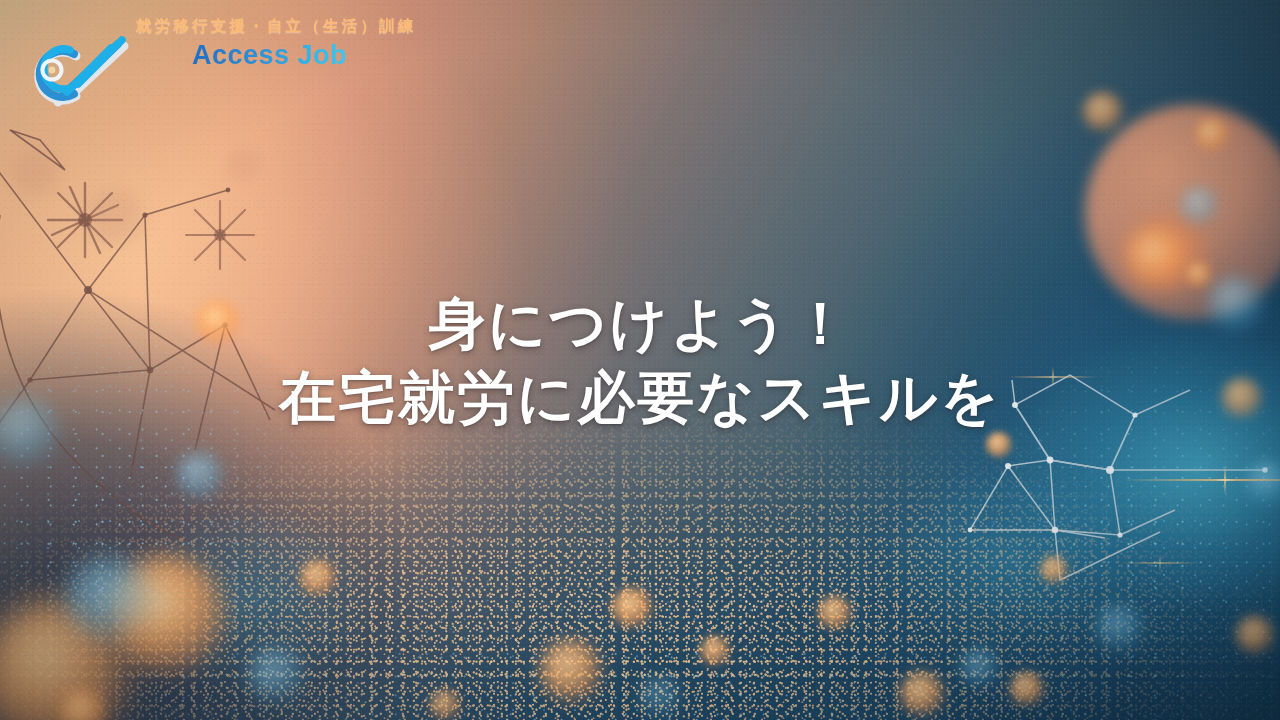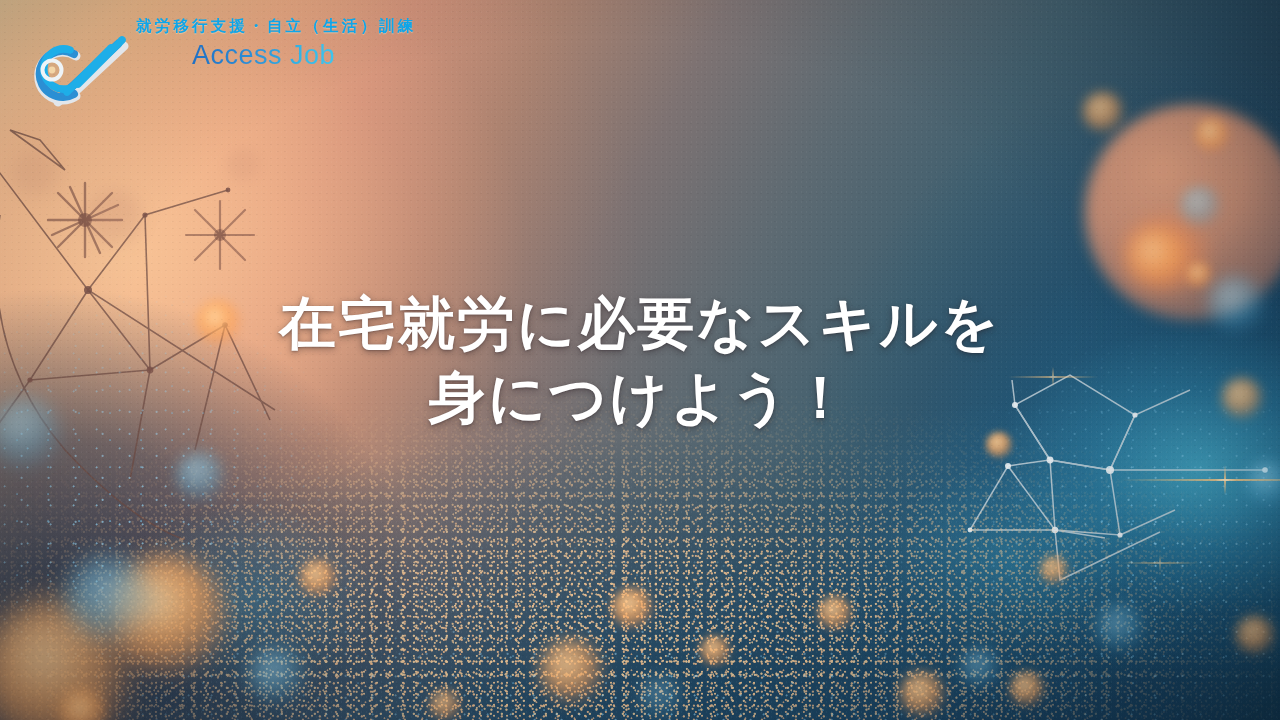--- a/index.html
+++ b/index.html
@@ -269,41 +269,41 @@
   }
   #logo-text-block {
     display: flex;
     flex-direction: column;
     align-items: flex-start;
     padding-top: 2px;
   }
   .logo-tagline {
     font-size: 15.5px;
     font-weight: 700;
-    color: #0ea5e9;
+    color: #fdba74;
     letter-spacing: 3.2px;
     line-height: 1;
     margin-bottom: 5px;
     white-space: nowrap;
     text-shadow: 0 1px 1px rgba(255,235,205,0.45);
   }
   .logo-name {
     font-size: 40px;
     font-weight: 700;
     color: #0d0d0d;
     line-height: 1.02;
     letter-spacing: 0.5px;
     white-space: nowrap;
     text-shadow: 0 1px 2px rgba(255,230,200,0.35);
   }
   .logo-romaji {
     margin-top: 3px;
     margin-left: 56px;
     font-size: 27px;
-    font-weight: 400;
+    font-weight: 700;
     letter-spacing: 0.5px;
     line-height: 1;
     white-space: nowrap;
     background: linear-gradient(95deg, #1f6fc4 0%, #2e8fd6 42%, #35b7e6 78%, #3fc6ef 100%);
     -webkit-background-clip: text;
     background-clip: text;
     color: transparent;
     -webkit-text-fill-color: transparent;
   }
 
@@ -482,17 +482,17 @@
       <circle cx="34" cy="48" r="3.4" fill="#f3d6a8"></circle>
     </svg>
 
     <div id="logo-text-block">
       <div class="logo-tagline">就労移行支援・自立（生活）訓練</div>
       <div class="logo-romaji">Access Job</div>
     </div>
   </div>
 
   <div id="headline">
+    <div class="headline-line">身につけよう！</div>
     <div class="headline-line">在宅就労に必要なスキルを</div>
-    <div class="headline-line">身につけよう！</div>
   </div>
 
 </div>
 
 </body></html>

